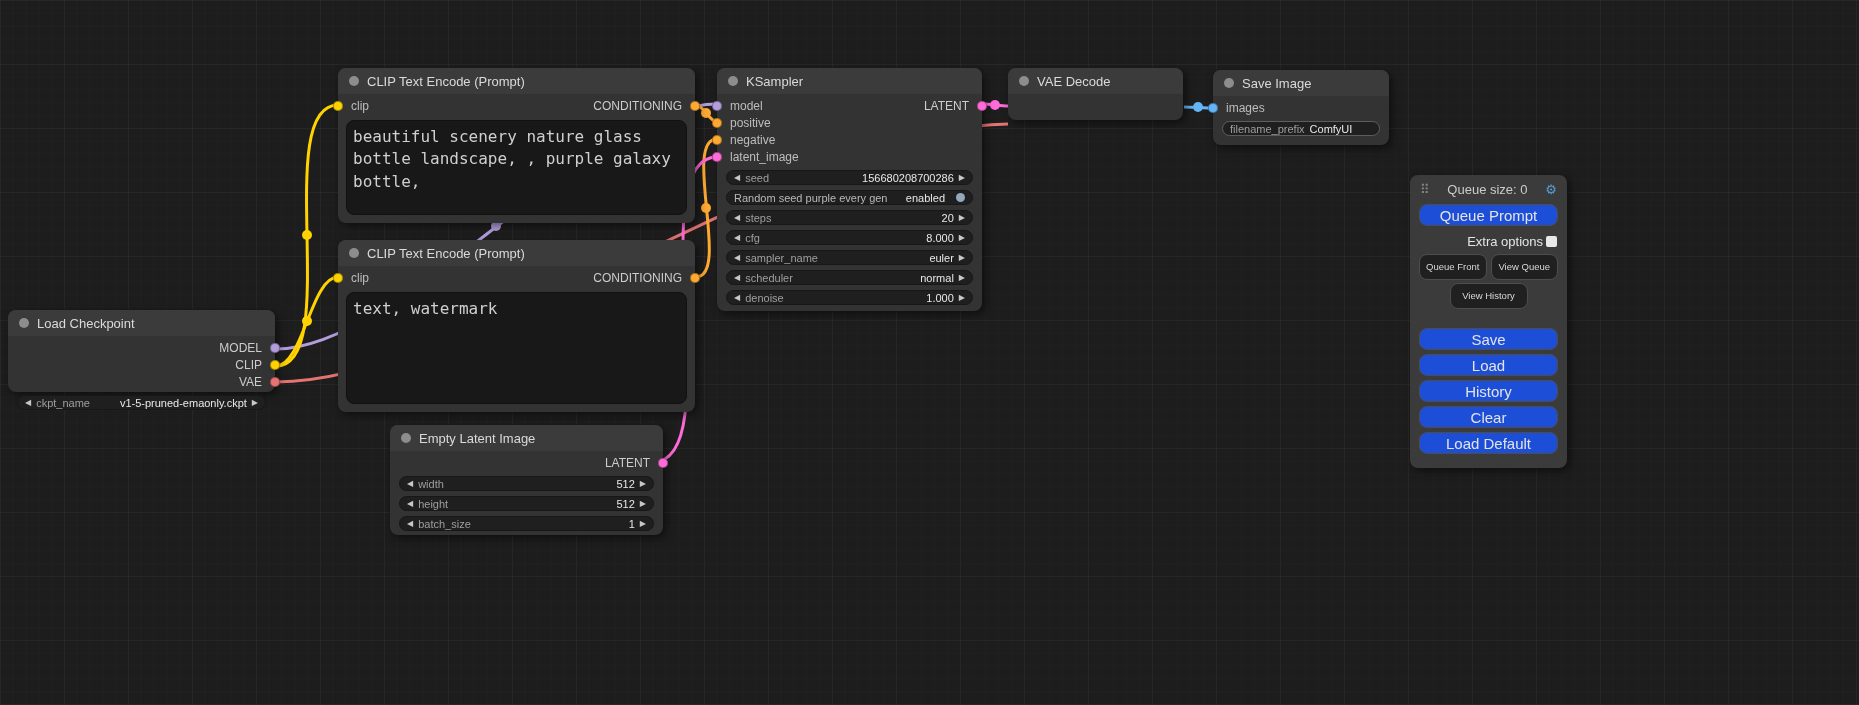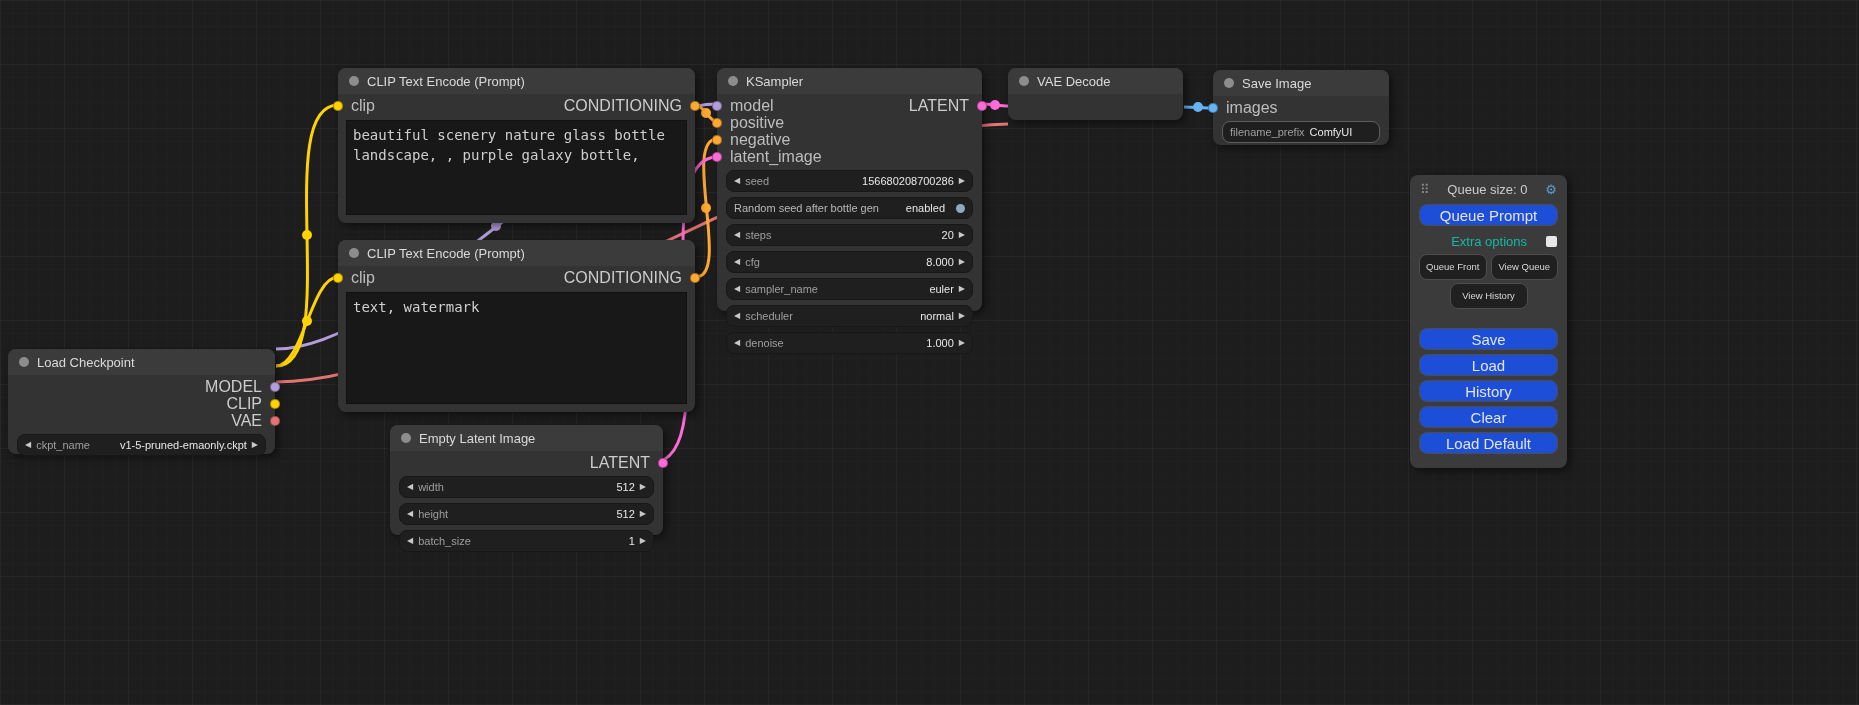--- a/index.html
+++ b/index.html
@@ -21,62 +21,62 @@
     position: absolute; z-index: 2; background: #333333; border-radius: 8px;
     box-shadow: 3px 3px 9px rgba(0,0,0,0.5);
   }
   .node-title {
     height: 26px; background: #3b3b3b; border-radius: 8px 8px 0 0;
     display: flex; align-items: center; gap: 8px; padding: 0 11px;
     color: #dadada; font-size: 13px; white-space: nowrap;
   }
   .title-dot { width: 10px; height: 10px; border-radius: 50%; background: #8d8d8d; flex: 0 0 auto; }
   .node-body { padding-top: 3px; }
-  .row { position: relative; height: 17px; display: flex; align-items: center; padding: 0 13px; font-size: 16px; }
+  .row { position: relative; height: 17px; display: flex; align-items: center; padding: 0 13px; font-size: 12px; }
   .in-label { color: #bdbdbd; }
   .out-label { color: #cccccc; margin-left: auto; }
   .dot {
     position: absolute; top: 50%; transform: translateY(-50%);
     width: 10px; height: 10px; border-radius: 50%;
     box-shadow: inset 0 0 0 1px rgba(0,0,0,0.35);
   }
   .dot.in { left: -5px; }
   .dot.out { right: -5px; }
   .widget {
     height: 15px; margin: 5px 9px 0; background: #1f1f1f; border: 1px solid #171717;
-    border-radius: 8px; display: flex; align-items: center; padding: 10px 7px;
+    border-radius: 8px; display: flex; align-items: center; padding: 0 7px;
     font-size: 11px; gap: 5px; white-space: nowrap; overflow: hidden;
   }
   .widget .arrow { font-size: 8px; color: #c8c8c8; line-height: 1; flex: 0 0 auto; }
   .widget .wlabel { color: #9f9f9f; }
   .widget .wvalue { margin-left: auto; color: #e8e8e8; }
   .widget.text-widget { border-color: #5d5d5d; }
   .widget.text-widget .wvalue { margin-right: 26px; }
   .widget.toggle-widget .wlabel { color: #b9b9b9; }
   .toggle-knob { width: 9px; height: 9px; border-radius: 50%; flex: 0 0 auto; margin-left: 6px; }
   .prompt-text {
     position: absolute; left: 8px; right: 8px; top: 52px; bottom: 8px;
-    background: #181818; border: 1px solid #111111; border-radius: 0;
+    background: #181818; border: 1px solid #111111; border-radius: 8px;
     padding: 5px 6px; font-family: "DejaVu Sans Mono", monospace;
-    font-size: 14px; line-height: 1.4; color: #cfcfcf; white-space: pre-wrap; overflow: hidden;
+    font-size: 16px; line-height: 1.4; color: #cfcfcf; white-space: pre-wrap; overflow: hidden;
   }
   .menu {
     position: absolute; z-index: 3; background: #3b3b3b; border-radius: 8px;
     padding: 7px 9px 10px; width: 157px; box-shadow: 3px 3px 9px rgba(0,0,0,0.5);
     color: #d6d6d6;
   }
   .menu-header { display: flex; align-items: center; justify-content: space-between; font-size: 13px; color: #cccccc; padding: 0 1px 3px; }
   .drag-handle { color: #8a8a8a; font-size: 13px; cursor: grab; }
   button { font-family: inherit; cursor: pointer; }
   .btn-big {
     display: block; width: 100%; margin: 4px 0; height: 22px;
     background: #1d4ed8; color: #e4e4e4; border: 1px solid #4d4d4d;
     border-radius: 8px; font-size: 15px; line-height: 1;
   }
-  .extra-row { display: flex; align-items: center; justify-content: flex-end; gap: 19px; font-size: 13px; padding: 4px 1px 2px; color: #14b8a6; }
+  .extra-row { display: flex; align-items: center; justify-content: flex-end; gap: 3px; font-size: 13px; padding: 4px 1px 2px; color: #e5e5e5; }
   .checkbox { width: 11px; height: 11px; background: #e8e8e8; border-radius: 2px; display: inline-block; }
   .btn-row { display: flex; gap: 4px; margin: 3px 0; }
   .btn-row.center { justify-content: center; }
   .btn-small {
     flex: 1; height: 26px; background: #202020; color: #d8d8d8;
     border: 1px solid #4d4d4d; border-radius: 8px; font-size: 9.5px; padding: 0 4px; line-height: 1;
   }
   .btn-small.solo { flex: 0 0 auto; width: 78px; }
   .menu-gap { height: 12px; }
 </style>
@@ -107,21 +107,21 @@
     <path class="link" d="M 653 462 C 731 462, 639 157, 717 157" style="stroke: rgb(255, 107, 216);"></path>
     <circle cx="685" cy="310" r="5" style="fill: rgb(255, 107, 216);"></circle>
 
     <path class="link" d="M 983 104 C 990 104, 1001 106, 1008 106" style="stroke: rgb(255, 107, 216);"></path>
     <circle cx="995" cy="105" r="5" style="fill: rgb(255, 107, 216);"></circle>
 
     <path class="link" d="M 1184 107 C 1191 107, 1206 108, 1213 108" style="stroke: rgb(100, 181, 246);"></path>
     <circle cx="1198" cy="107" r="5" style="fill: rgb(100, 181, 246);"></circle>
   </svg>
 
-  <div class="node" style="left:8px; top:310px; width:267px; height:105px;margin-top:39px;">
+  <div class="node" style="left:8px; top:310px; width:267px; height:82px;">
     <div class="node-title">
       <span class="title-dot"></span>
       <span>Load Checkpoint</span>
     </div>
     <div class="node-body">
       <div class="row">
         <span class="out-label">MODEL</span>
         <span class="dot out" style="background: rgb(179, 157, 219);"></span>
       </div>
       <div class="row">
@@ -229,21 +229,21 @@
         <span class="in-label">latent_image</span>
       </div>
 
       <div class="widget">
         <span class="arrow">◀</span>
         <span class="wlabel">seed</span>
         <span class="wvalue">156680208700286</span>
         <span class="arrow">▶</span>
       </div>
       <div class="widget toggle-widget">
-        <span class="wlabel">Random seed after bottle gen</span>
+        <span class="wlabel">Random seed purple every gen</span>
         <span class="wvalue">enabled</span>
         <span class="toggle-knob" style="background: rgb(146, 168, 189);"></span>
       </div>
       <div class="widget">
         <span class="arrow">◀</span>
         <span class="wlabel">steps</span>
         <span class="wvalue">20</span>
         <span class="arrow">▶</span>
       </div>
       <div class="widget">

